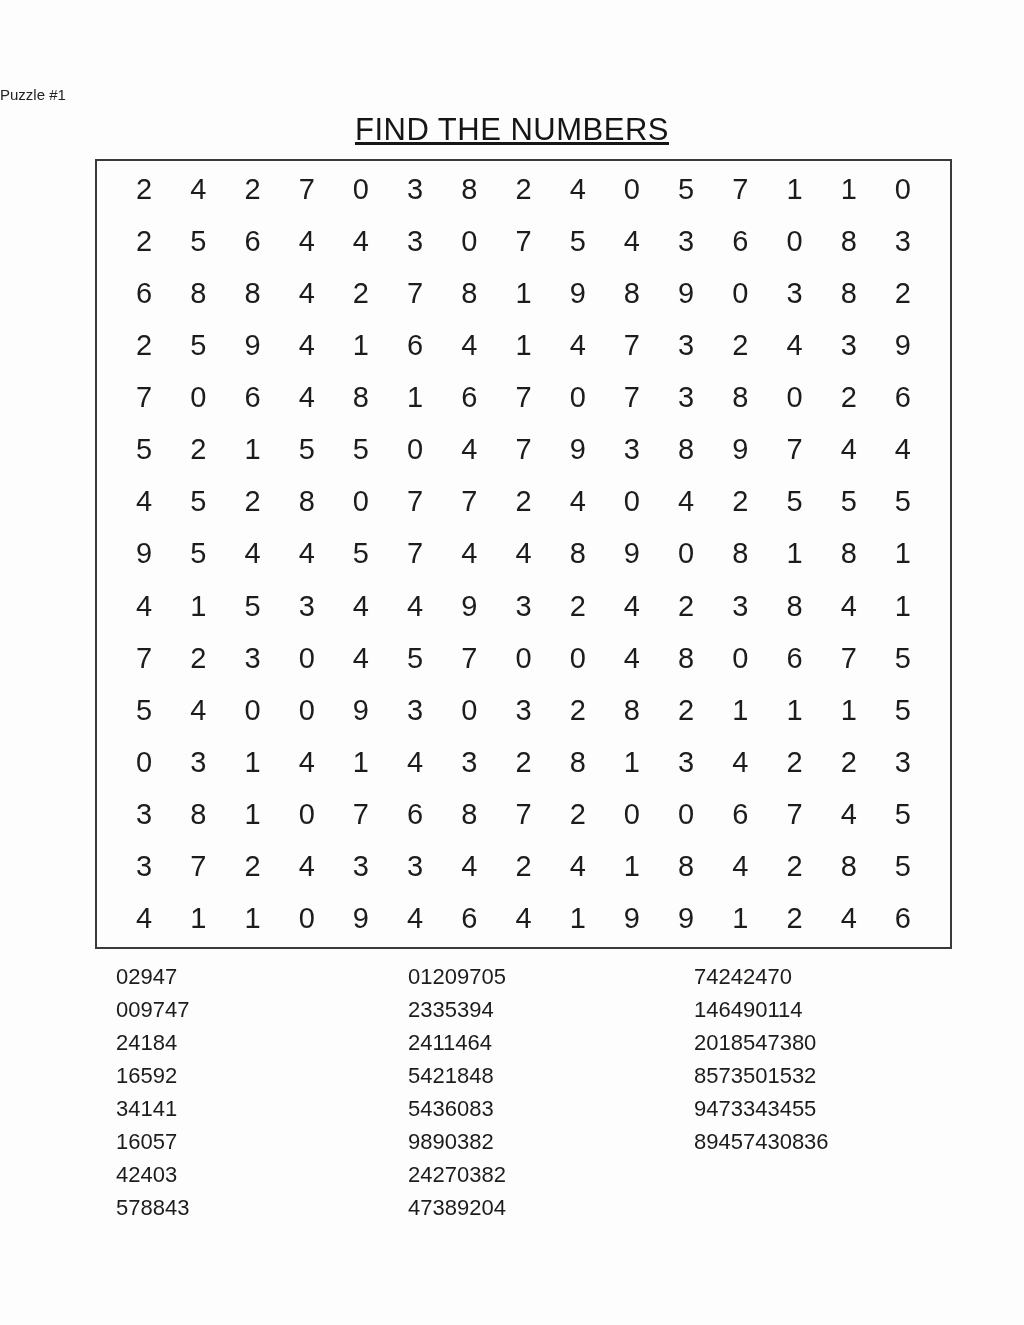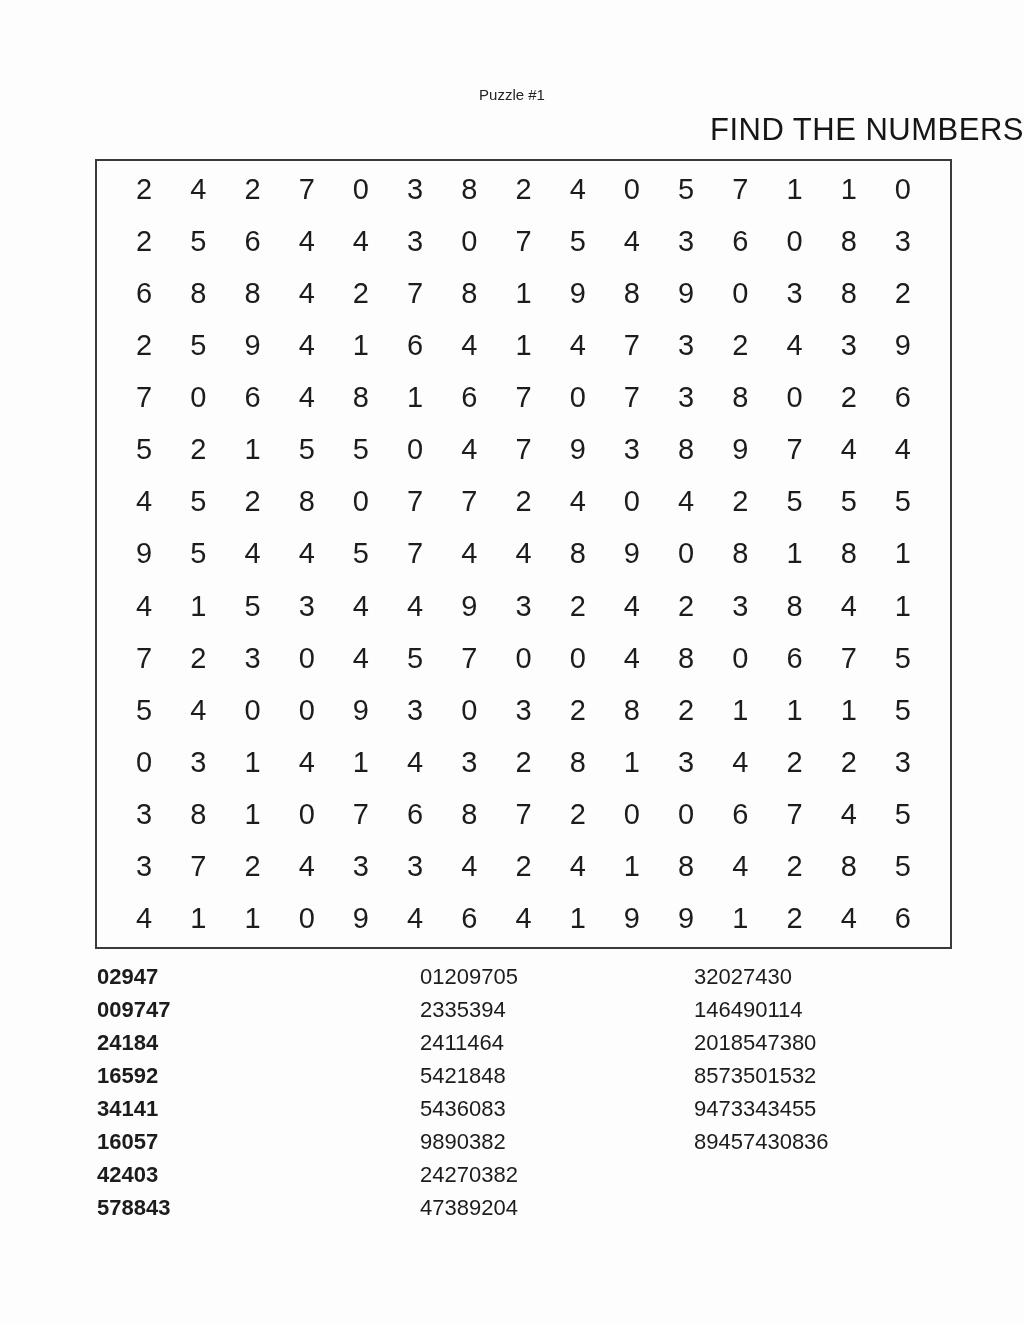--- a/index.html
+++ b/index.html
@@ -14,33 +14,34 @@
     height: 1325px;
     background: #fdfdfd;
     color: #1c1c1c;
     overflow: hidden;
   }
   .puzzle-label {
     position: absolute;
     top: 86px;
     left: 0;
     width: 100%;
-    text-align: center;
+    text-align: left;
     font-size: 15px;
     color: #222;
   }
   .puzzle-title {
     position: absolute;
     top: 112px;
     left: 0;
     width: 100%;
-    text-align: right;
+    text-align: center;
     font-size: 31px;
     letter-spacing: 0.5px;
     color: #161616;
+    text-decoration: underline;
   }
   .number-grid {
     position: absolute;
     left: 95px;
     top: 159px;
     width: 857px;
     height: 790px;
     box-sizing: border-box;
     border: 2px solid #3a3a3a;
     background: #fdfdfd;
@@ -60,22 +61,22 @@
     position: absolute;
     top: 960px;
     left: 0;
     width: 100%;
     height: 260px;
   }
   .word-col {
     position: absolute;
     top: 0;
   }
-  .word-col-1 { left: 97px; font-weight: bold; }
-  .word-col-2 { left: 408px; margin-left: 12px; }
+  .word-col-1 { left: 116px; }
+  .word-col-2 { left: 408px; }
   .word-col-3 { left: 694px; }
   .word-item {
     font-size: 22px;
     line-height: 33px;
     color: #1c1c1c;
     white-space: nowrap;
   }
 </style>
 </head>
 <body>
@@ -327,21 +328,21 @@
         <div class="word-item">01209705</div>
         <div class="word-item">2335394</div>
         <div class="word-item">2411464</div>
         <div class="word-item">5421848</div>
         <div class="word-item">5436083</div>
         <div class="word-item">9890382</div>
         <div class="word-item">24270382</div>
         <div class="word-item">47389204</div>
       </div>
       <div class="word-col word-col-3">
-        <div class="word-item">32027430</div>
+        <div class="word-item">74242470</div>
         <div class="word-item">146490114</div>
         <div class="word-item">2018547380</div>
         <div class="word-item">8573501532</div>
         <div class="word-item">9473343455</div>
         <div class="word-item">89457430836</div>
       </div>
     </div>
 </div>
 
 </body></html>

